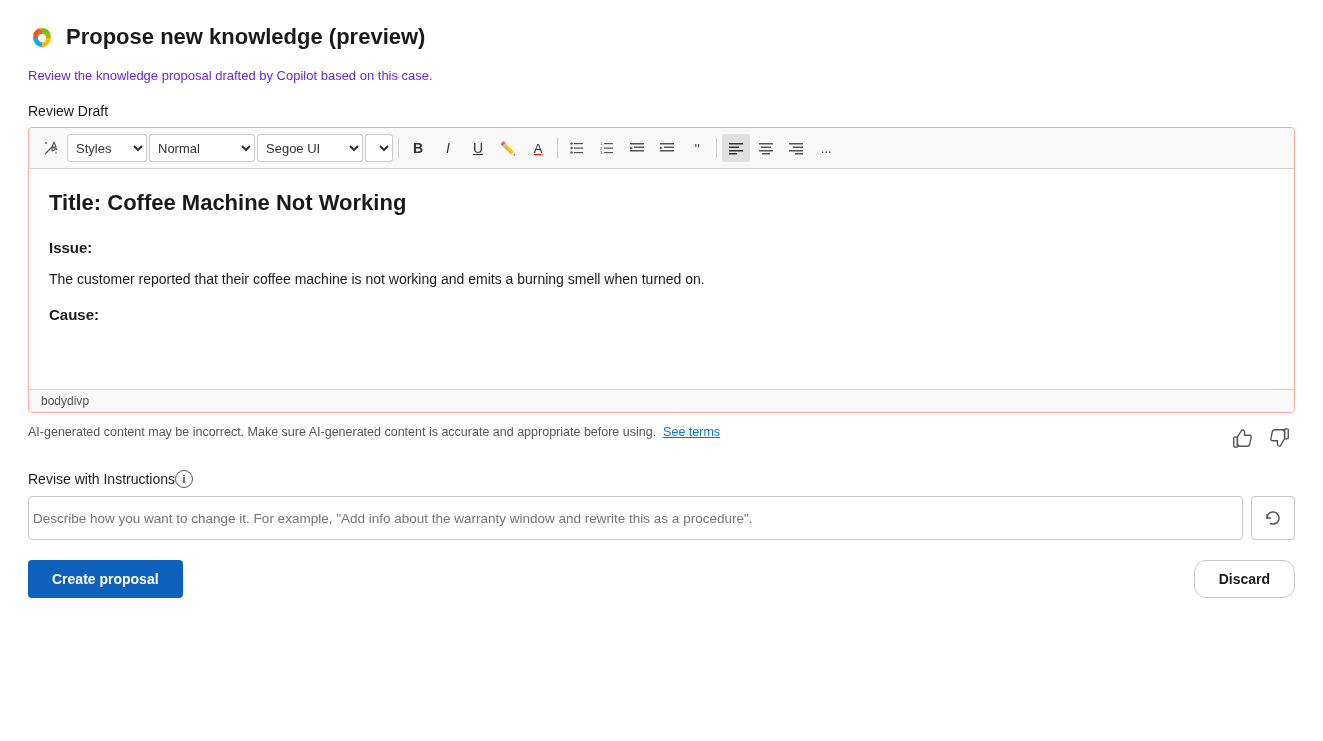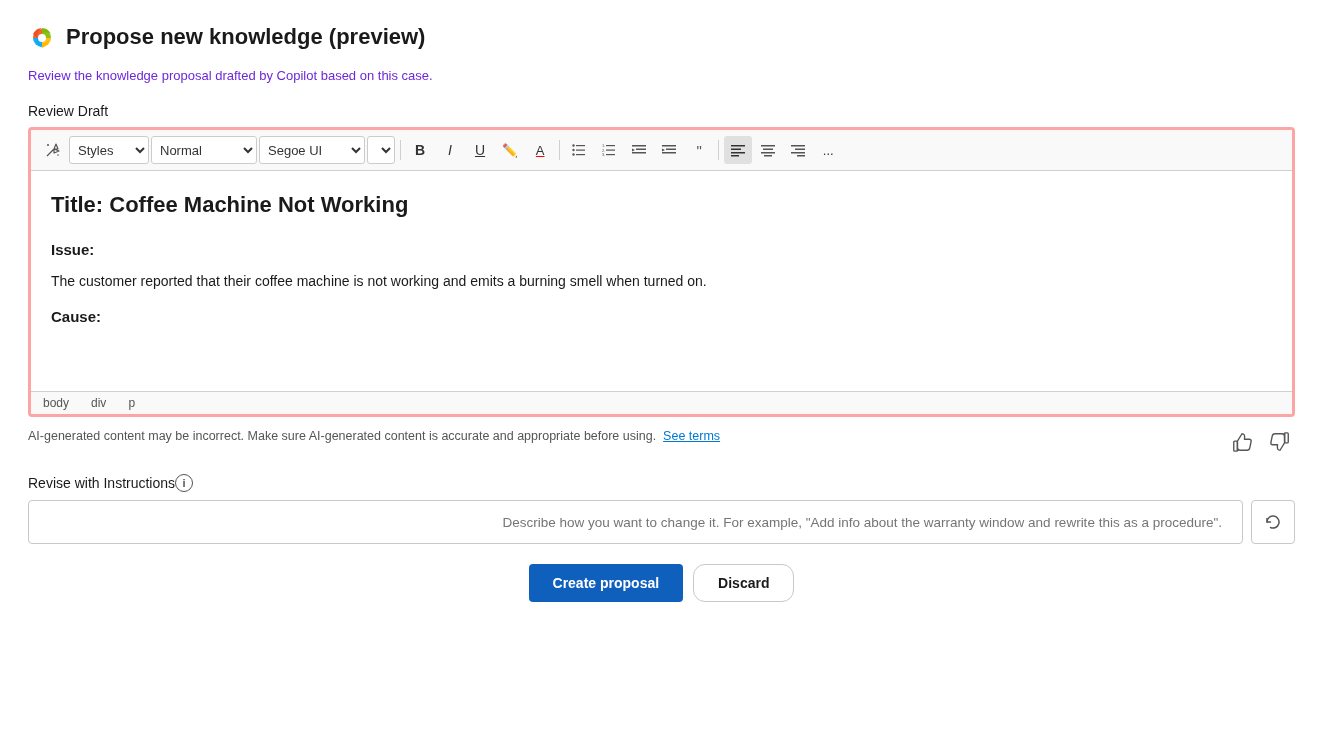--- a/index.html
+++ b/index.html
@@ -32,21 +32,21 @@
       color: #6d28d9;
       margin-bottom: 20px;
     }
     .review-draft-label {
       font-size: 14px;
       font-weight: 500;
       color: #1a1a1a;
       margin-bottom: 8px;
     }
     .editor-container {
-      border: 3px solid #fca5a5;
+      border: 1px solid #fca5a5;
       border-radius: 4px;
       overflow: hidden;
       margin-bottom: 12px;
     }
     .toolbar {
       display: flex;
       align-items: center;
       gap: 2px;
       padding: 6px 8px;
       border-bottom: 1px solid #d0d0d0;
@@ -117,21 +117,21 @@
       margin-bottom: 12px;
       font-weight: 400;
     }
     .statusbar {
       padding: 4px 12px;
       border-top: 1px solid #d0d0d0;
       background: #f9f9f9;
       font-size: 12px;
       color: #555;
       display: flex;
-      gap: 22px;
+      gap: 0;
     }
     .statusbar span {
       cursor: pointer;
     }
     .ai-disclaimer {
       font-size: 12.5px;
       color: #555;
       margin-bottom: 14px;
       display: flex;
       align-items: flex-start;
@@ -180,43 +180,42 @@
     .revise-input-row {
       display: flex;
       gap: 8px;
       margin-bottom: 20px;
     }
     .revise-input {
       flex: 1;
       height: 44px;
       border: 1px solid #c8c8c8;
       border-radius: 4px;
-      padding: 0 20px;
+      padding: 0 4px;
       font-size: 13.5px;
       color: #888;
       font-family: 'Segoe UI', Arial, sans-serif;
       outline: none;
-      text-align: right;
     }
     .refresh-btn {
       width: 44px;
       height: 44px;
       border: 1px solid #c8c8c8;
       border-radius: 4px;
       background: #fff;
       cursor: pointer;
       display: flex;
       align-items: center;
       justify-content: center;
       font-size: 18px;
       color: #555;
     }
     .action-row {
       display: flex;
-      justify-content: center;
+      justify-content: space-between;
       gap: 10px;
     }
     .btn-create {
       background: #0f5fbd;
       color: #fff;
       border: none;
       border-radius: 4px;
       padding: 10px 24px;
       font-size: 14px;
       font-weight: 600;

